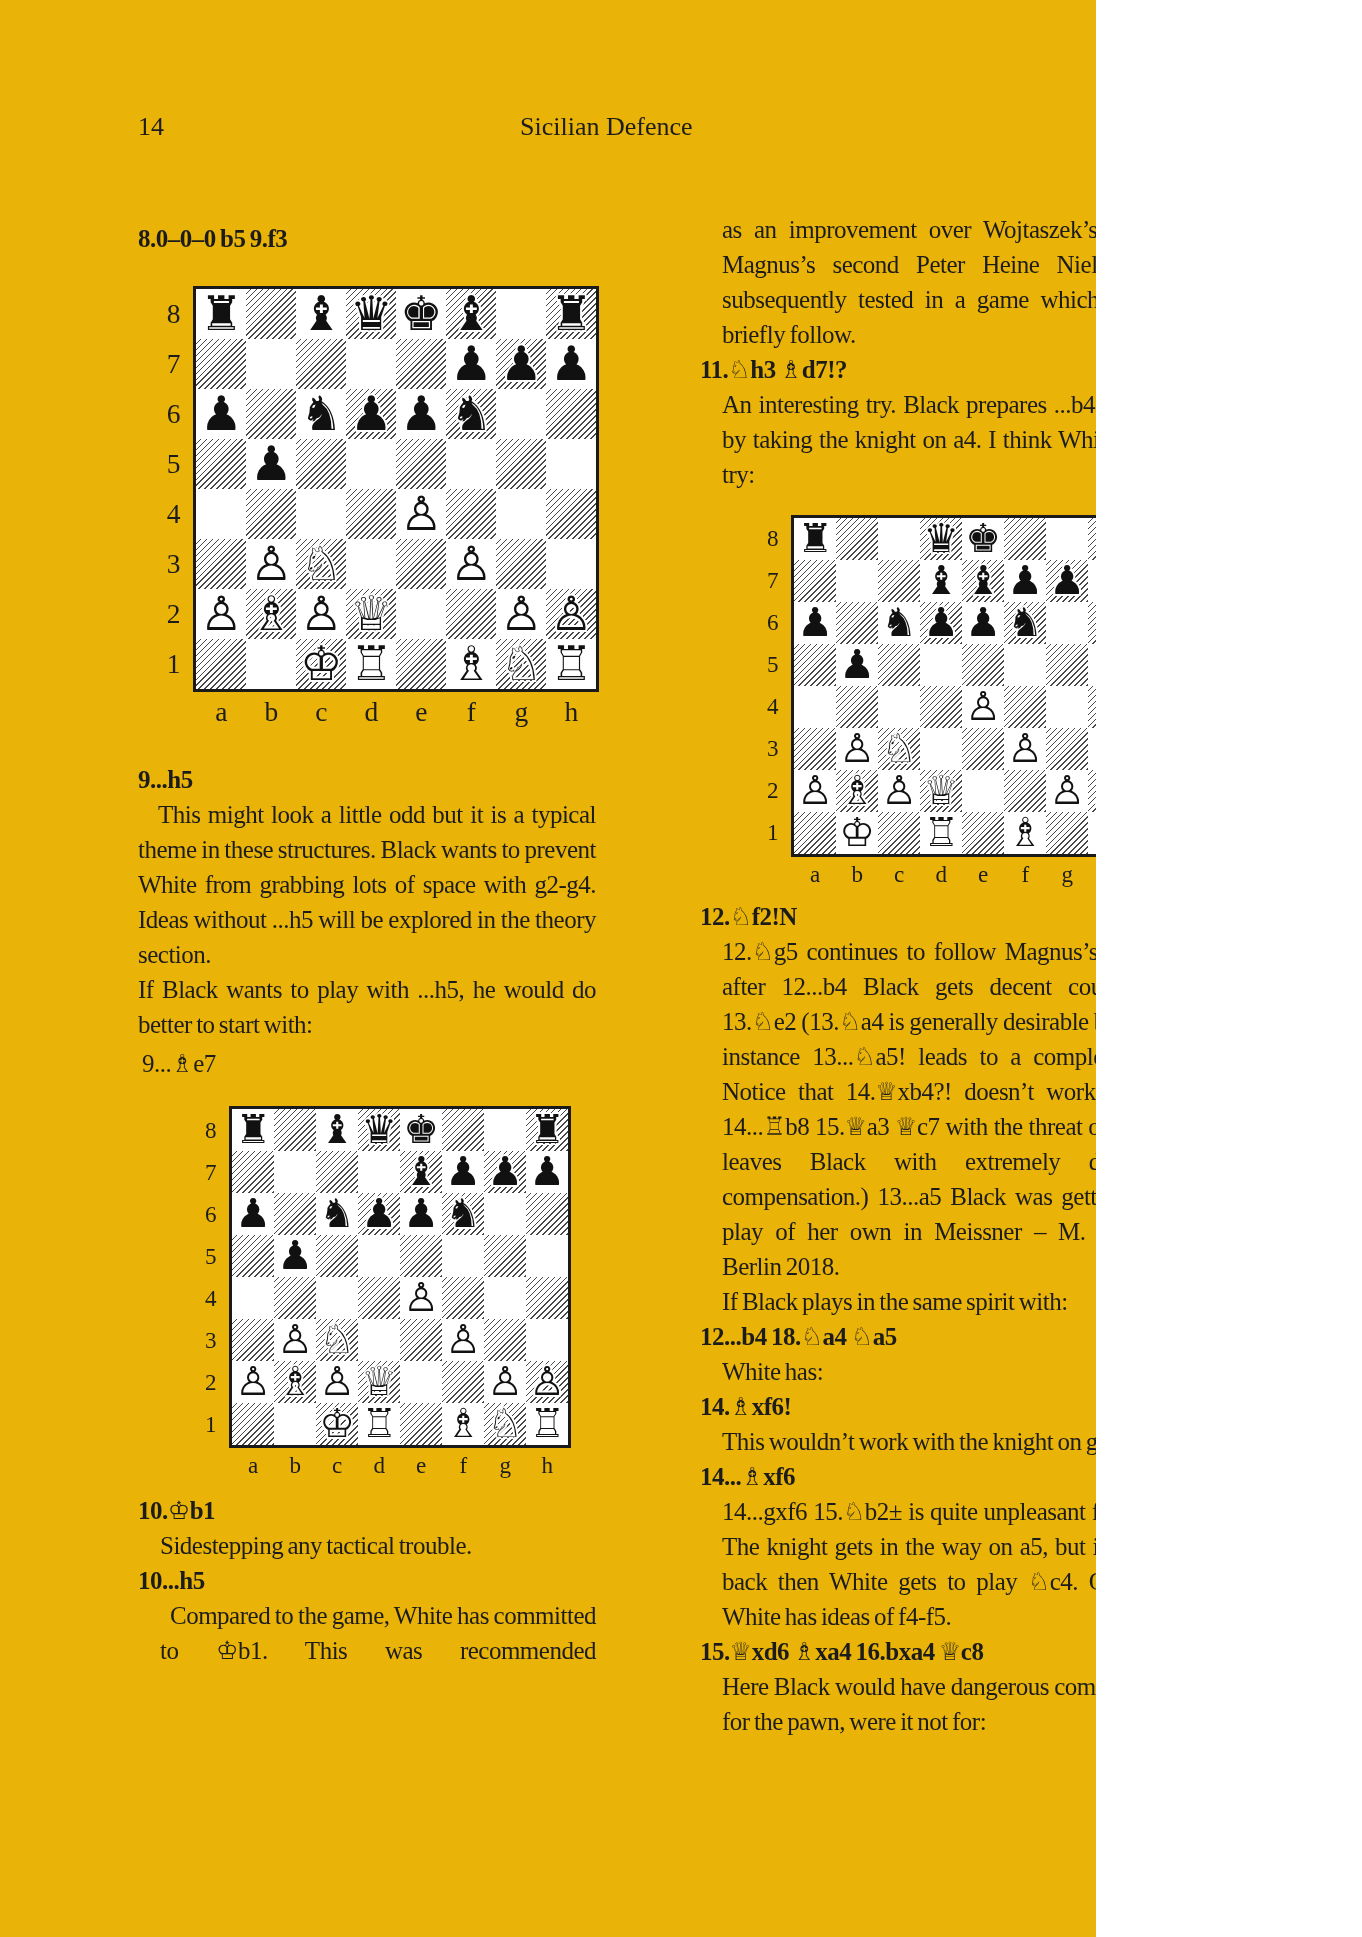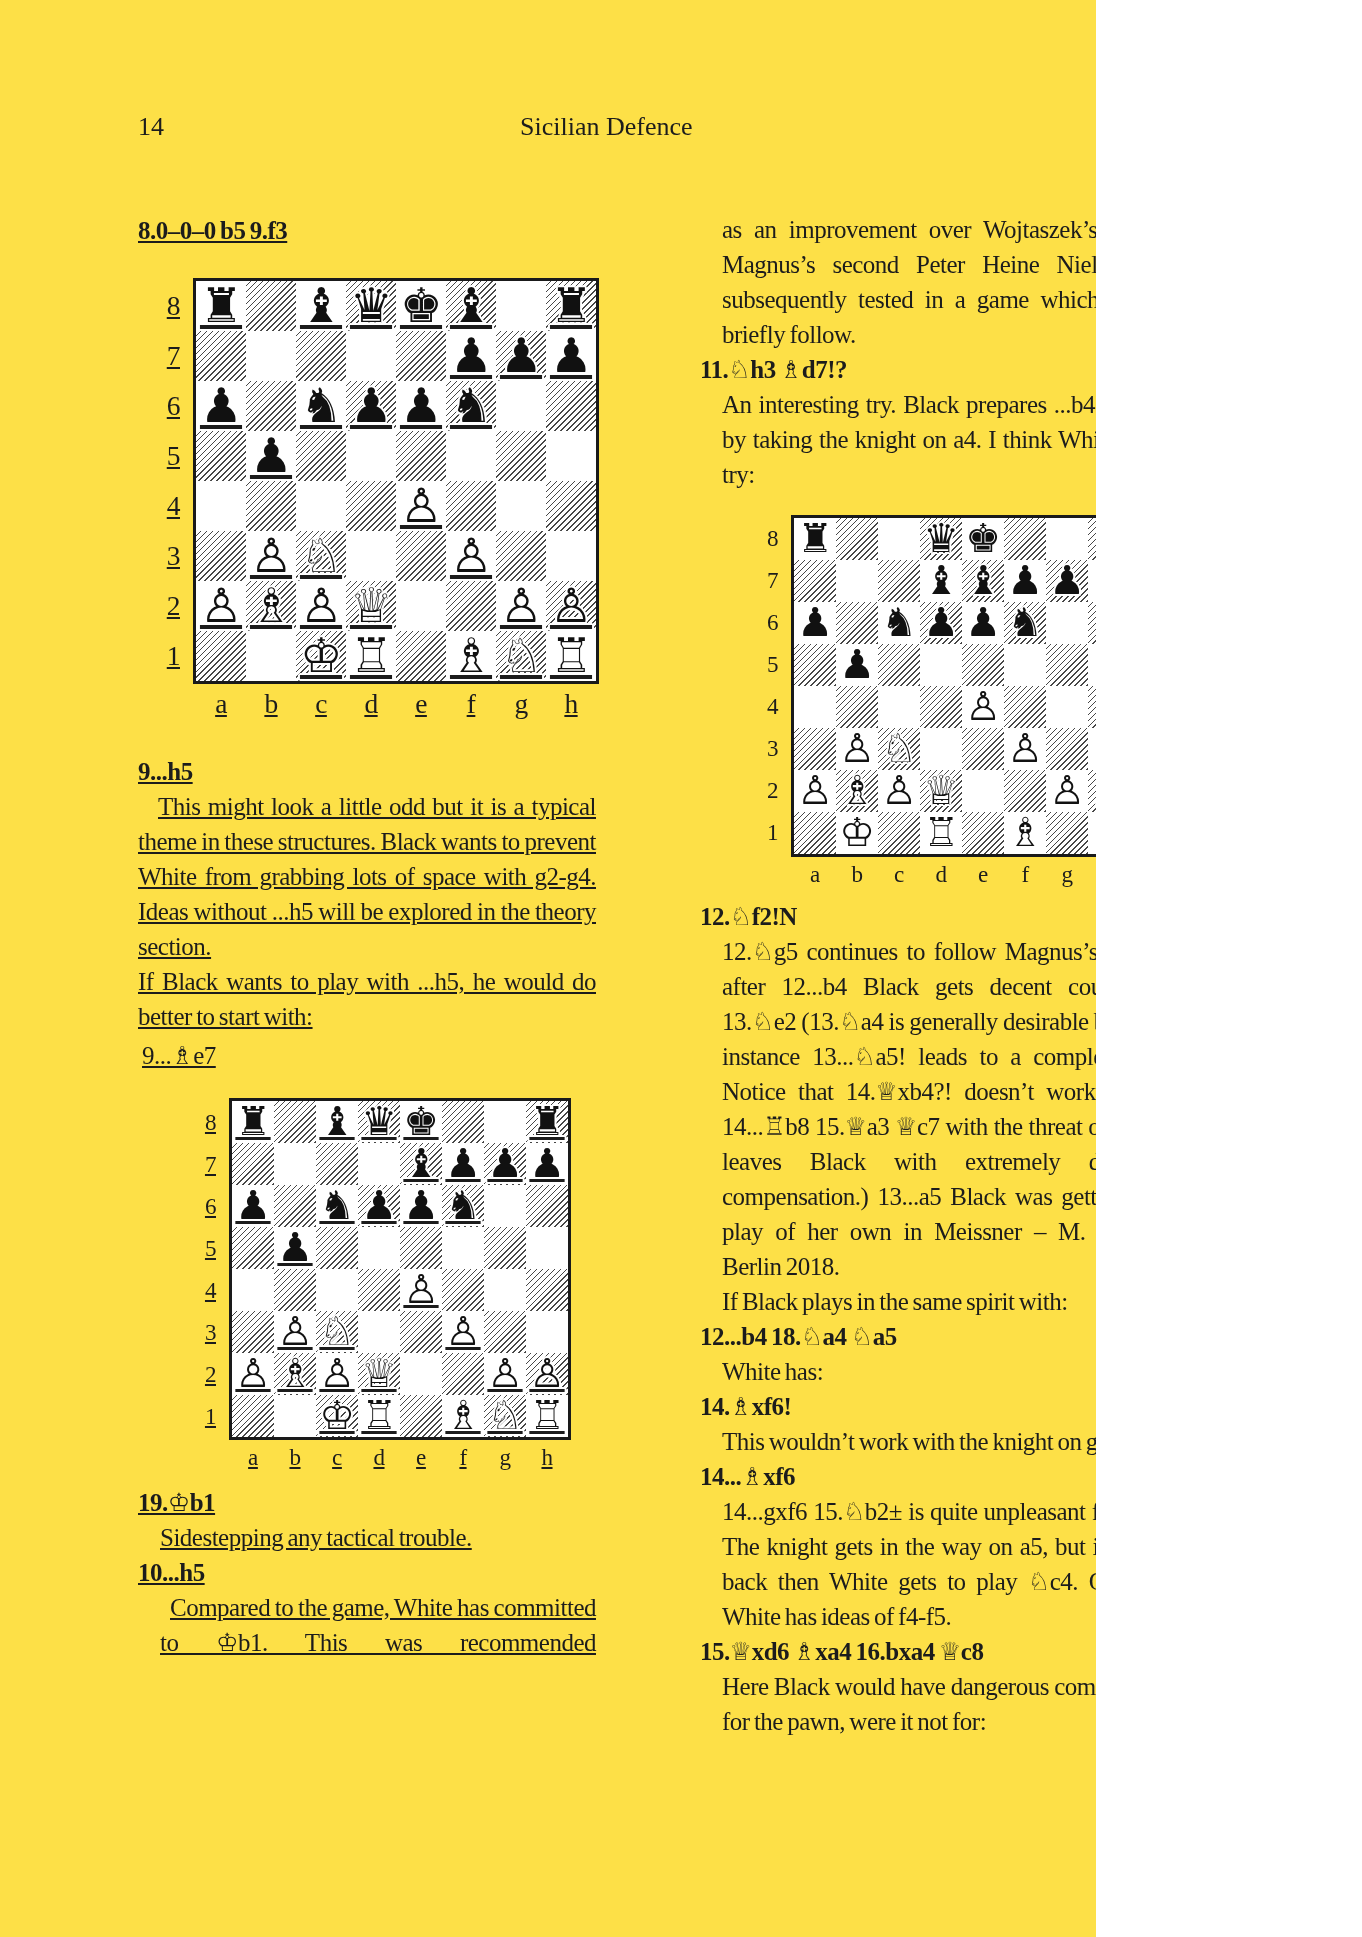--- a/index.html
+++ b/index.html
@@ -1,27 +1,27 @@
 <!DOCTYPE html>
 <html><head>
 <meta charset="utf-8">
 <style>
   html,body { margin:0; padding:0; background:#ffffff; }
   .page {
-    position:relative; width:1096px; height:1937px; background:#fde047;
+    position:relative; width:1096px; height:1937px; background:#eab308;
     font-family:"Liberation Serif","DejaVu Sans",serif;
     color:#1c1c1c; overflow:hidden;
   }
   
   .pagenum { position:absolute; left:138px; top:112px; font-size:26px; letter-spacing:0; }
   .runtitle { position:absolute; left:520px; top:112px; font-size:26px; }
 
   
   .col { position:absolute; font-size:25px; line-height:35px; letter-spacing:-0.5px; word-spacing:-1.5px; }
-  .col-left  { left:138px; top:213px; width:458px;text-decoration:underline; }
+  .col-left  { left:138px; top:221px; width:458px; }
   .col-right { left:700px; top:212px; width:487px; }
 
   .mh { font-weight:bold; margin:0; }
   .move-line { margin:4px; }
   p.para { margin:0; text-align:justify; padding-left:22px; }
   p.para.flush { padding-left:0; }
   .ind20 { text-indent:20px; }
   .ind10 { text-indent:10px; }
   .jlast { text-align-last:justify; }
 
@@ -364,21 +364,21 @@
             <div class="dg-file-label">b</div>
             <div class="dg-file-label">c</div>
             <div class="dg-file-label">d</div>
             <div class="dg-file-label">e</div>
             <div class="dg-file-label">f</div>
             <div class="dg-file-label">g</div>
             <div class="dg-file-label">h</div>
           </div>
         </div>
       </div>
-    <div class="mh mt14">19.♔b1</div>
+    <div class="mh mt14">10.♔b1</div>
     <p class="para mt4">Sidestepping any tactical trouble.</p>
     <div class="mh">10...h5</div>
     <p class="para jlast ind10 mt3">Compared to the game, White has committed to ♔b1. This was recommended</p>
   </div>
 
   <div class="col col-right">
     <p class="para">as an improvement over Wojtaszek’s play by Magnus’s second Peter Heine Nielsen, and subsequently tested in a game which we will briefly follow.</p>
     <div class="mh">11.♘h3 ♗d7!?</div>
     <p class="para">An interesting try. Black prepares ...b4 followed by taking the knight on a4. I think White should try:</p>
     <div class="dg sm mt23" style="--sq:42px">

